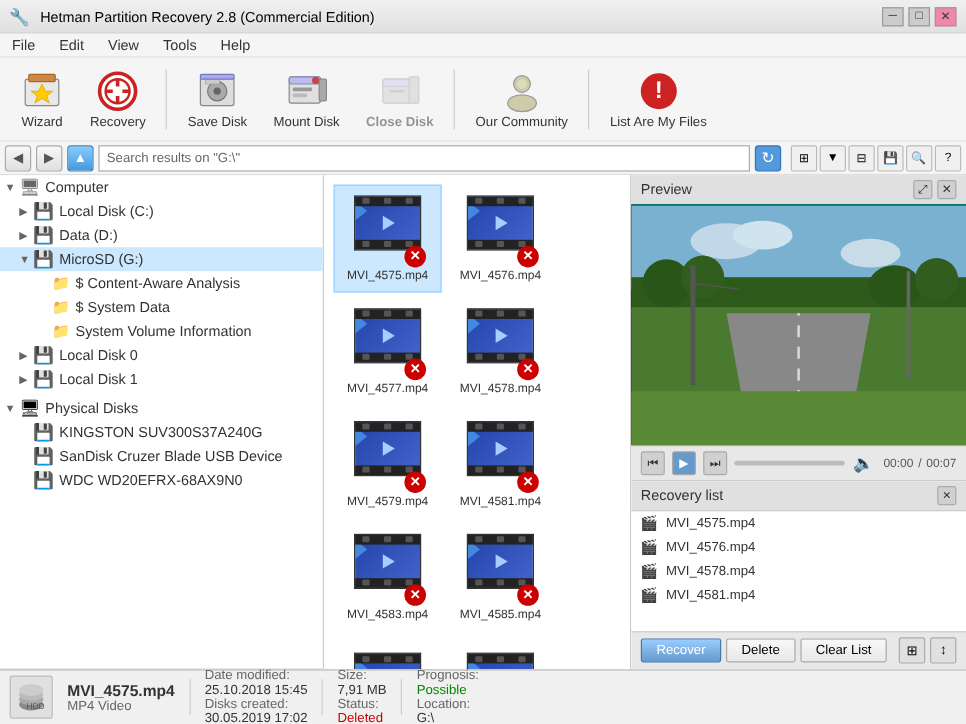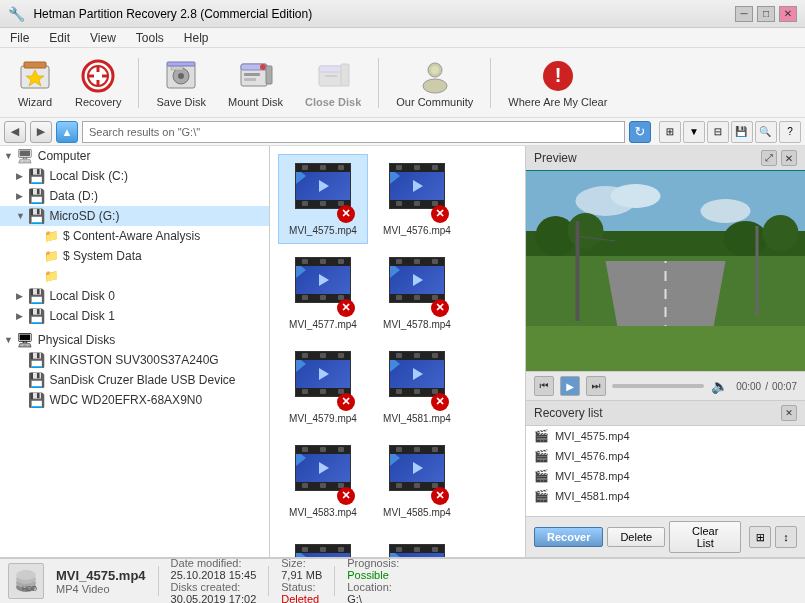--- a/index.html
+++ b/index.html
@@ -294,21 +294,21 @@
       border-top: 1px solid #ccc;
     }
     .action-btn {
       padding: 3px 12px;
       font-size: 11px;
       border: 1px solid #aaa;
       background: linear-gradient(to bottom, #f8f8f8, #e8e8e8);
       cursor: pointer;
       border-radius: 2px;
     }
-    .action-btn.primary { background: linear-gradient(to bottom, #99ccff, #6699cc); color: white; border-color: #4477aa; font-weight: bold; }
+    .action-btn.primary { background: linear-gradient(to bottom, #99ccff, #6699cc); color: white; border-color: #4477aa; }
     .spacer { flex: 1; }
     .sort-btn { width: 22px; height: 22px; background: #e0e0e0; border: 1px solid #aaa; border-radius: 2px; cursor: pointer; display: flex; align-items: center; justify-content: center; font-size: 11px; }
 
     
     #statusbar {
       height: 46px;
       background: #f0f0f0;
       border-top: 2px solid #ccc;
       display: flex;
       align-items: center;
@@ -435,21 +435,21 @@
 
   <div class="toolbar-sep"></div>
 
   <div class="toolbar-btn" style="min-width:80px;">
     <div class="tb-icon">
       <svg width="36" height="36" viewBox="0 0 36 36">
         <circle cx="18" cy="18" r="15" fill="#cc2222"></circle>
         <text x="18" y="24" text-anchor="middle" fill="white" font-size="20" font-weight="bold">!</text>
       </svg>
     </div>
-    <span class="tb-label">Where Are My Clear</span>
+    <span class="tb-label">List Are My Files</span>
   </div>
 </div>
 
 <div id="addressbar">
   <div class="nav-btn">◀</div>
   <div class="nav-btn">▶</div>
   <div class="nav-btn" style="background:linear-gradient(to bottom,#88ccff,#4499dd); color:white; border-color:#3388cc;">▲</div>
   <input class="search-box" id="search-box" type="text" value="Search results on &quot;G:\&quot;" style="">
   <div class="refresh-btn">↻</div>
   <div class="addr-toolbar-btns">
@@ -497,20 +497,21 @@
 
     <div class="tree-item indent2">
       <span class="tree-arrow"> </span>
       <span class="tree-icon" style="color:#b0b0b0; font-size:12px;">📁</span>
       <span class="tree-label">$ System Data</span>
     </div>
 
     <div class="tree-item indent2">
       <span class="tree-arrow"> </span>
       <span class="tree-icon" style="color:#e8c840; font-size:12px;">📁</span>
+      <span class="tree-label">System Volume Information</span>
     </div>
 
     <div class="tree-item indent1">
       <span class="tree-arrow">▶</span>
       <span class="tree-icon">💾</span>
       <span class="tree-label">Local Disk 0</span>
     </div>
 
     <div class="tree-item indent1">
       <span class="tree-arrow">▶</span>

